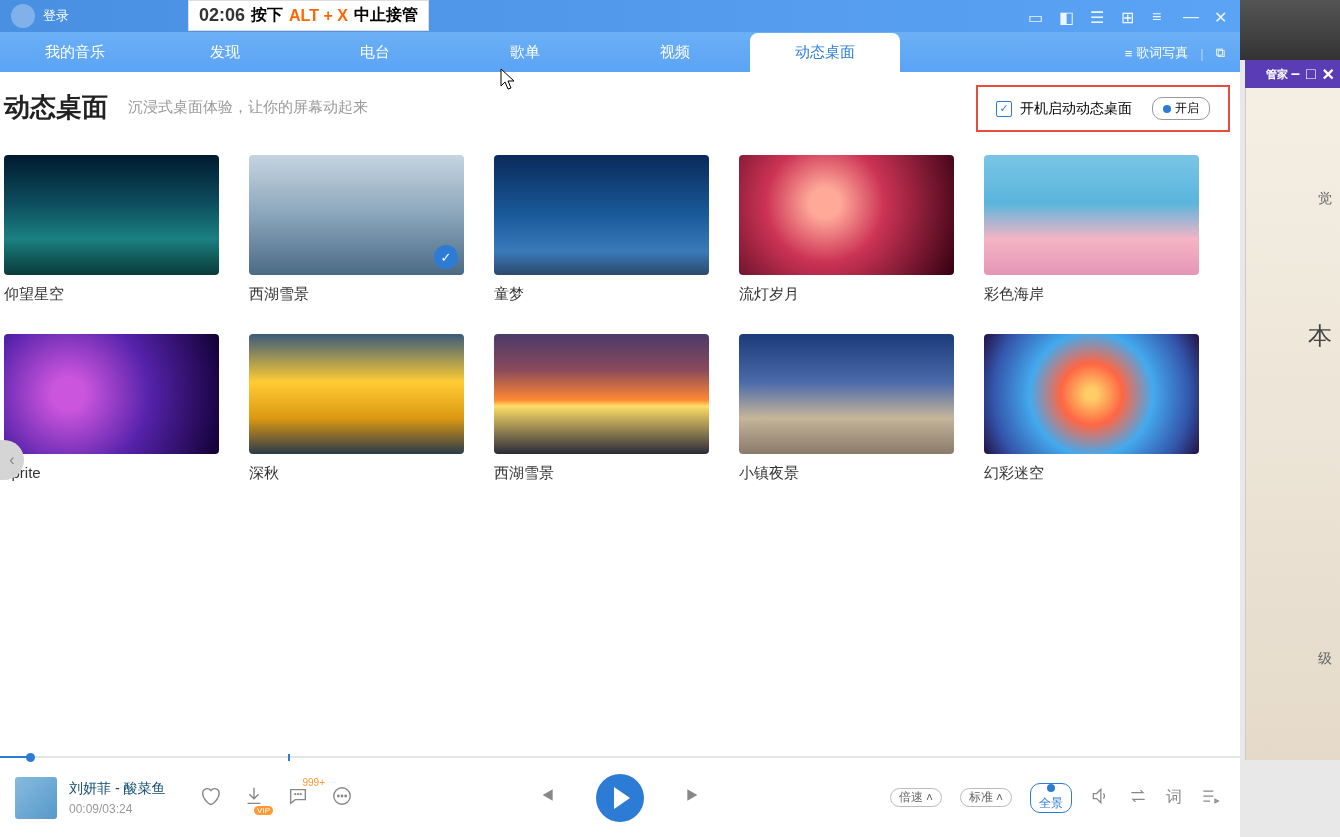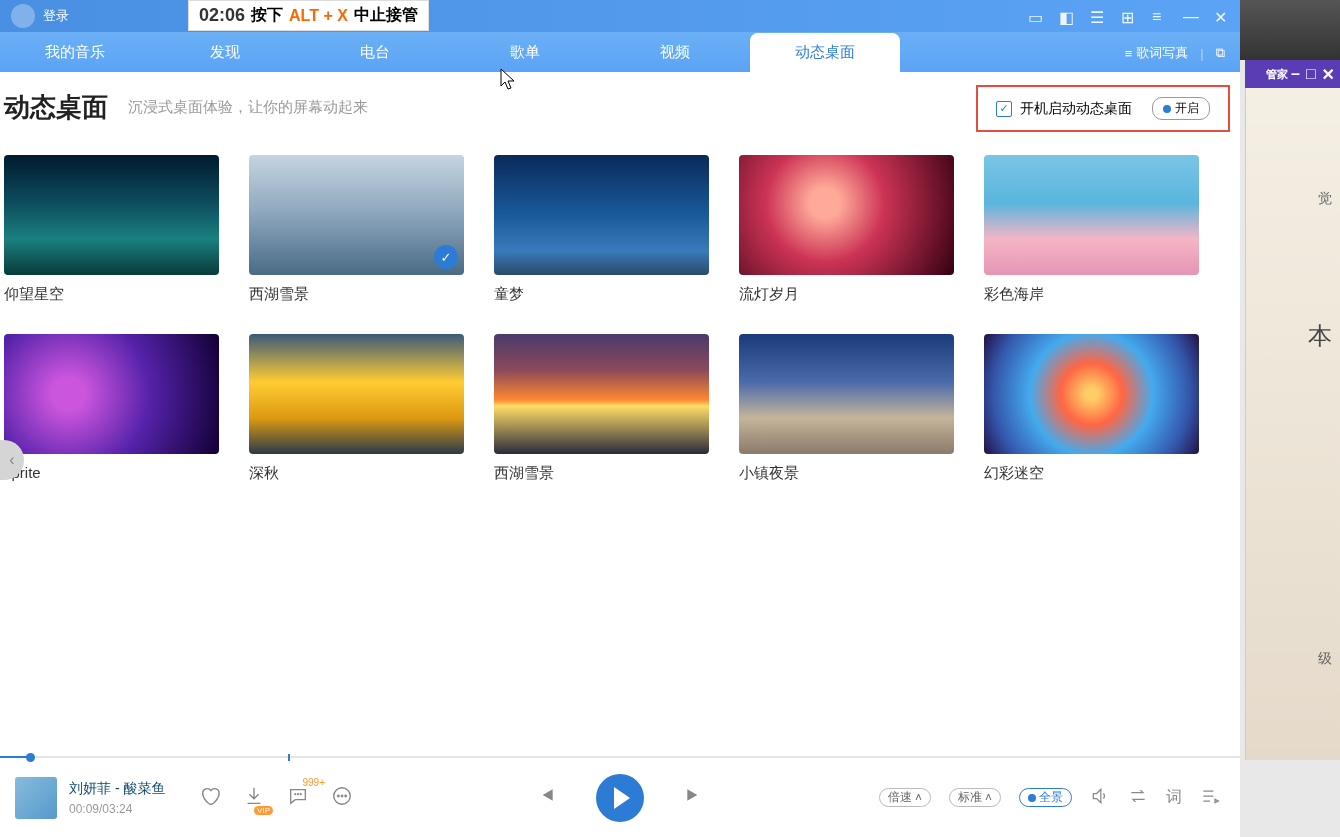--- a/index.html
+++ b/index.html
@@ -66,21 +66,21 @@
     .player-actions { display: flex; gap: 22px; align-items: center; margin-left: 10px; }
     .action-btn { color: #888; cursor: pointer; position: relative; }
     .badge { position: absolute; top: -8px; right: -16px; font-size: 10px; color: #ff9933; }
     .vip-badge { position: absolute; bottom: -4px; right: -8px; background: #ff9933; color: white; font-size: 8px; padding: 0 3px; border-radius: 6px; }
     .player-center { position: absolute; left: 50%; transform: translateX(-50%); display: flex; align-items: center; gap: 40px; }
     .play-btn { width: 48px; height: 48px; background: #2c7cd6; border-radius: 50%; display: flex; align-items: center; justify-content: center; cursor: pointer; }
     .play-triangle { width: 0; height: 0; border-left: 16px solid white; border-top: 11px solid transparent; border-bottom: 11px solid transparent; margin-left: 4px; }
     .skip-btn { color: #888; cursor: pointer; font-size: 20px; }
     .player-right { position: absolute; right: 20px; display: flex; align-items: center; gap: 18px; }
     .pill-btn { border: 1px solid #bbb; border-radius: 10px; padding: 0 8px; font-size: 12px; color: #666; cursor: pointer; display: flex; align-items: center; gap: 3px; }
-    .pill-btn.accent { border-color: #2c7cd6; color: #2c7cd6; }
+    .pill-btn.accent { border-color: #2c7cd6; color: #2c7cd6; flex-direction: column; }
     .right-icon { color: #888; cursor: pointer; font-size: 16px; }
     
     .bg-window { position: absolute; right: 0; top: 60px; width: 95px; height: 700px; background: linear-gradient(to bottom, #f5f0e5, #e5daca); border-left: 1px solid #ccc; }
     .bg-titlebar { position: absolute; right: 0; top: 60px; width: 95px; height: 28px; background: #5a3db5; display: flex; align-items: center; justify-content: flex-end; padding-right: 5px; color: white; font-size: 16px; font-weight: bold; }
     .bg-top { position: absolute; right: 0; top: 0; width: 100px; height: 60px; background: linear-gradient(to bottom, #555, #333); }
     
     .cursor { position: absolute; left: 500px; top: 68px; font-size: 20px; color: black; pointer-events: none; z-index: 200; }
   </style>
 </head>
 <body>

